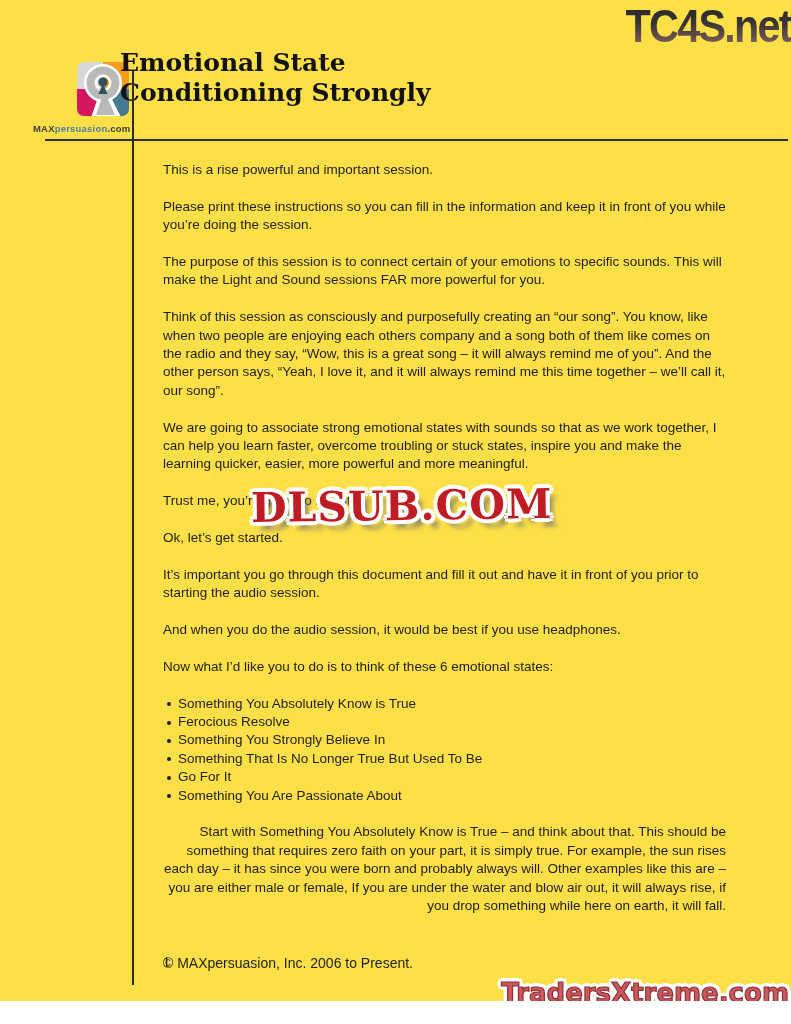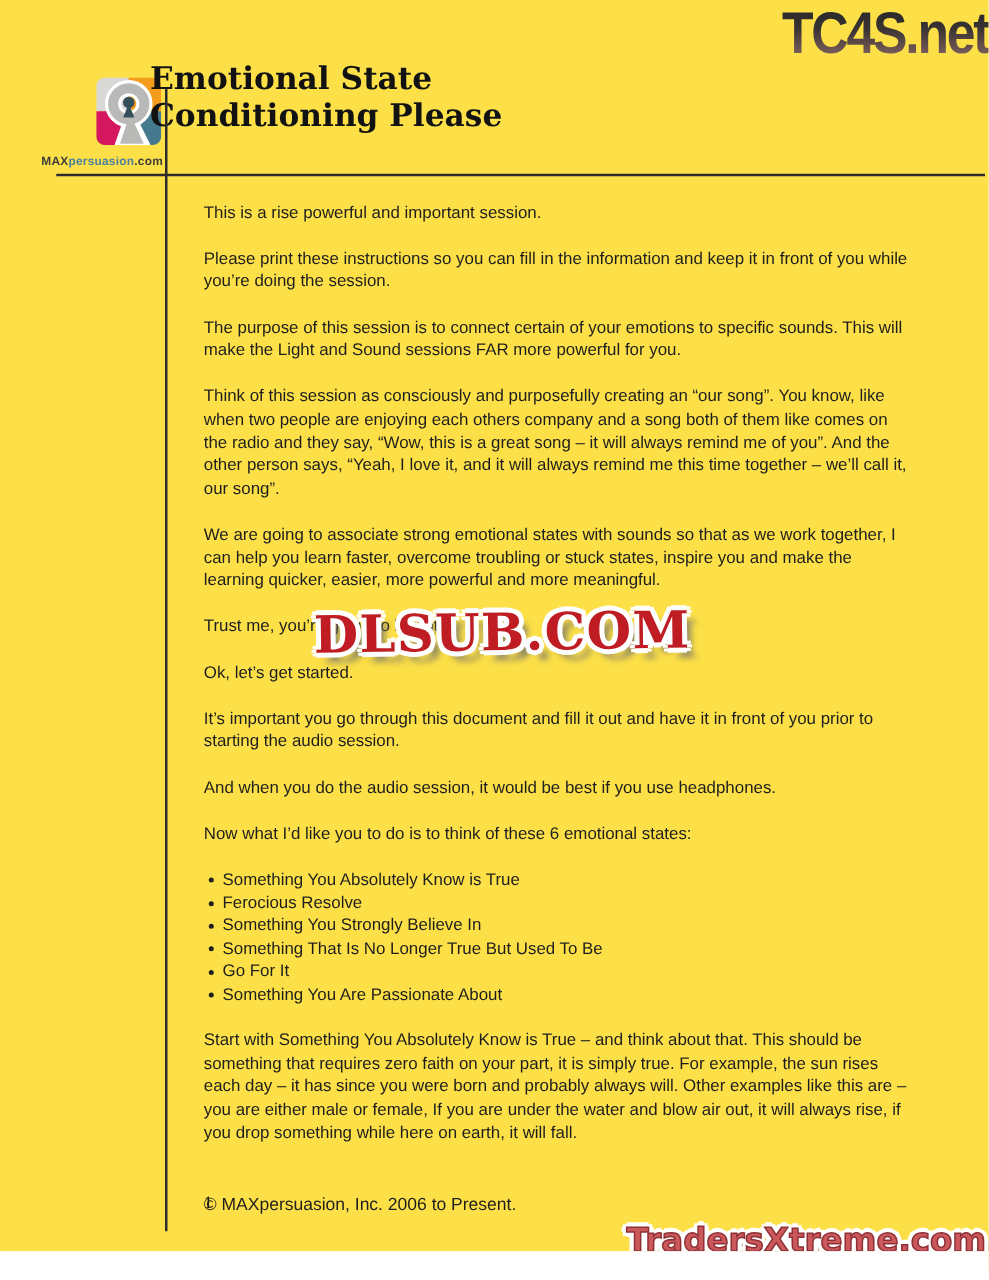--- a/index.html
+++ b/index.html
@@ -104,21 +104,21 @@
   .content ul li::before {
     content: "";
     position: absolute;
     left: 1px;
     top: 7.5px;
     width: 4px;
     height: 4px;
     border-radius: 50%;
     background: #1e1e1e;
   }
-  .content .closing { margin-top: 1px; }
+  .content .closing { margin-top: 1px; text-align: right; }
 
   
   .wm-mid {
     position: absolute;
     left: 251px;
     top: 482px;
     font-family: "DejaVu Serif", serif;
     font-weight: bold;
     font-size: 41px;
     letter-spacing: 1px;
@@ -200,21 +200,21 @@
         </g>
       </svg>
     </span>
     <div class="brand-text">
       <span class="b-max">MAX</span><span class="b-mid">persuasion</span><span class="b-suf">.com</span>
     </div>
   </div>
 
   <div class="doc-title">
     <div>Emotional State</div>
-    <div>Conditioning Please</div>
+    <div>Conditioning Strongly</div>
   </div>
 
   <div class="hrule"></div>
   <div class="vrule"></div>
 
   <div class="content">
     <p>This is a rise powerful and important session.</p>
     <p>Please print these instructions so you can fill in the information and keep it in front of you while you’re doing the session.</p>
     <p>The purpose of this session is to connect certain of your emotions to specific sounds. This will make the Light and Sound sessions FAR more powerful for you.</p>
     <p>Think of this session as consciously and purposefully creating an “our song”. You know, like when two people are enjoying each others company and a song both of them like comes on the radio and they say, “Wow, this is a great song – it will always remind me of you”. And the other person says, “Yeah, I love it, and it will always remind me this time together – we’ll call it, our song”.</p>

